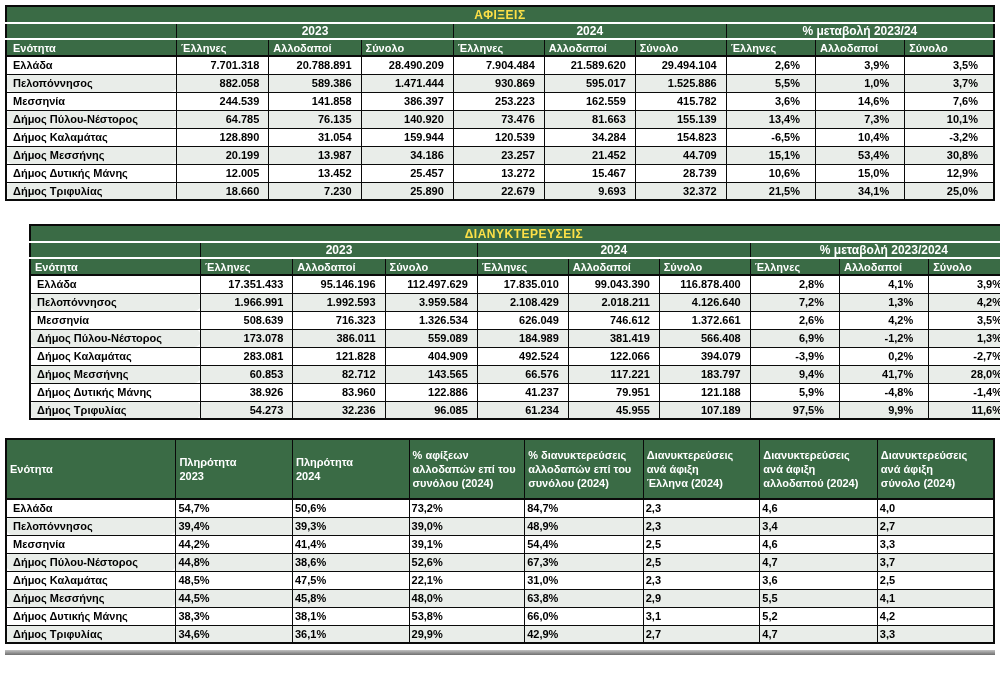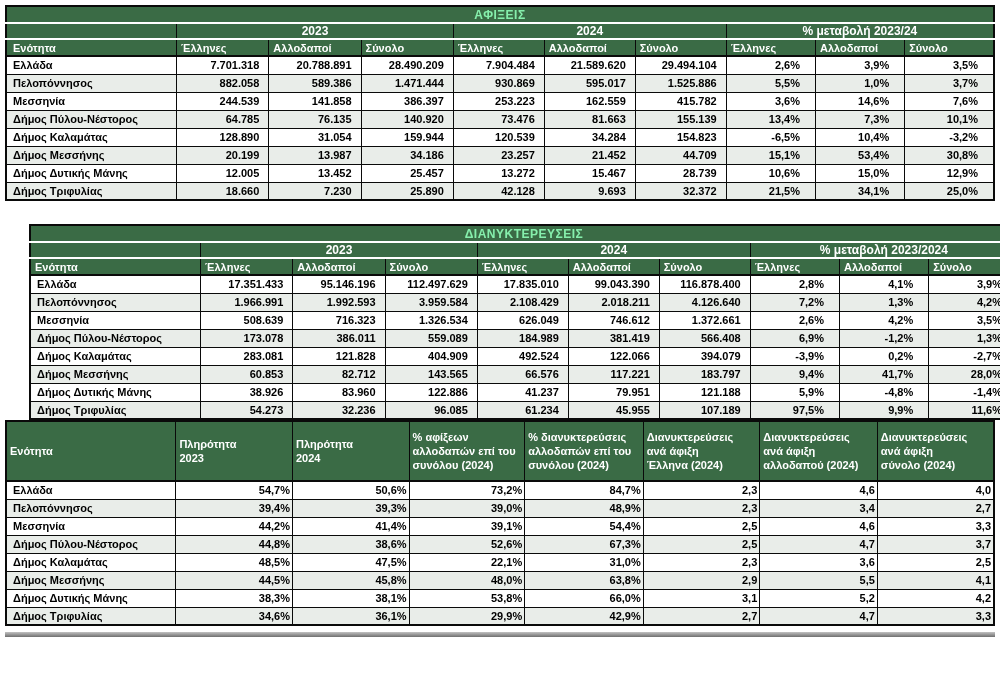--- a/index.html
+++ b/index.html
@@ -14,50 +14,50 @@
     font-family:"Liberation Sans","DejaVu Sans",sans-serif;
   }
   .page{padding:5px;}
   table{
     width:990px;table-layout:fixed;border-collapse:collapse;
     border:2px solid var(--border-dark);
   }
   td,th{border:1px solid var(--border-dark);overflow:hidden;}
   
   tr.title-row td{
-    background:var(--header-green);color:#86efac;font-weight:bold;font-size:12px;
+    background:var(--header-green);color:#fde047;font-weight:bold;font-size:12px;
     text-align:center;height:17px;border-bottom:2px solid #fff;padding:0 4px;
     letter-spacing:.5px;
   }
   tr.year-row td{
     background:var(--header-green);color:#fff;font-weight:bold;font-size:12px;
     text-align:center;height:16px;border-bottom:2px solid #fff;padding:0 4px;
   }
   tr.colhead-row th{
     background:var(--header-green);color:#fff;font-weight:bold;font-size:11px;
     text-align:left;height:17px;padding:1px 4px;border-bottom:2px solid var(--border-dark);
     white-space:nowrap;
   }
   tr.colhead-row th.left{text-align:left;padding-left:6px;}
   tr.colhead-row.tall th{
     height:60px;white-space:pre-line;line-height:1.3;vertical-align:middle;
     font-size:11px;padding:2px 3px;
   }
   
   td.lbl{
     font-weight:bold;font-size:11px;color:#000;text-align:left;
-    padding:0 2px 0 6px;height:18px;white-space:nowrap;background:#fff;
+    padding:0 2px 0 6px;height:18px;white-space:nowrap;background:#fff;border-radius:7px;
   }
   td.val{font-weight:bold;font-size:11px;color:#000;background:#fff;white-space:nowrap;height:18px;}
   td.val.right{text-align:right;padding-right:9px;}
   td.val.right.pct{padding-right:15px;}
-  td.val.center{text-align:right;padding:0 2px;}
+  td.val.center{text-align:left;padding:0 2px;}
   tr.alt td{background:var(--row-alt);}
   .tbl-wrap.gap-lg{margin-bottom:23px;}
-  .tbl-wrap.gap-md{padding-left:24px;}
+  .tbl-wrap.gap-md{margin-bottom:18px;padding-left:24px;}
   .bottom-bar{
     width:990px;height:5px;margin-top:6px;
     background:linear-gradient(#c2c2c2,#6f6f6f);
   }
 </style>
 </head>
 <body>
 
 <div class="page">
 
@@ -181,21 +181,21 @@
             <td class="val right">28.739</td>
             <td class="val right pct">10,6%</td>
             <td class="val right pct">15,0%</td>
             <td class="val right pct">12,9%</td>
           </tr>
           <tr class="alt">
             <td class="lbl">Δήμος Τριφυλίας</td>
             <td class="val right">18.660</td>
             <td class="val right">7.230</td>
             <td class="val right">25.890</td>
-            <td class="val right">42.128</td>
+            <td class="val right">22.679</td>
             <td class="val right">9.693</td>
             <td class="val right">32.372</td>
             <td class="val right pct">21,5%</td>
             <td class="val right pct">34,1%</td>
             <td class="val right pct">25,0%</td>
           </tr>
         </tbody>
     </table>
   </div>
 

